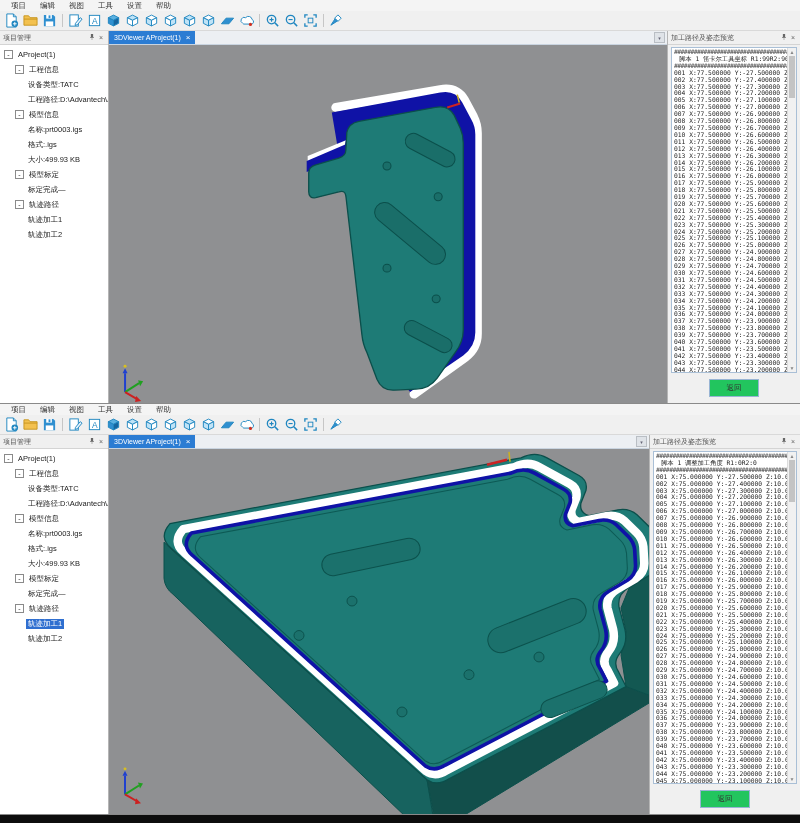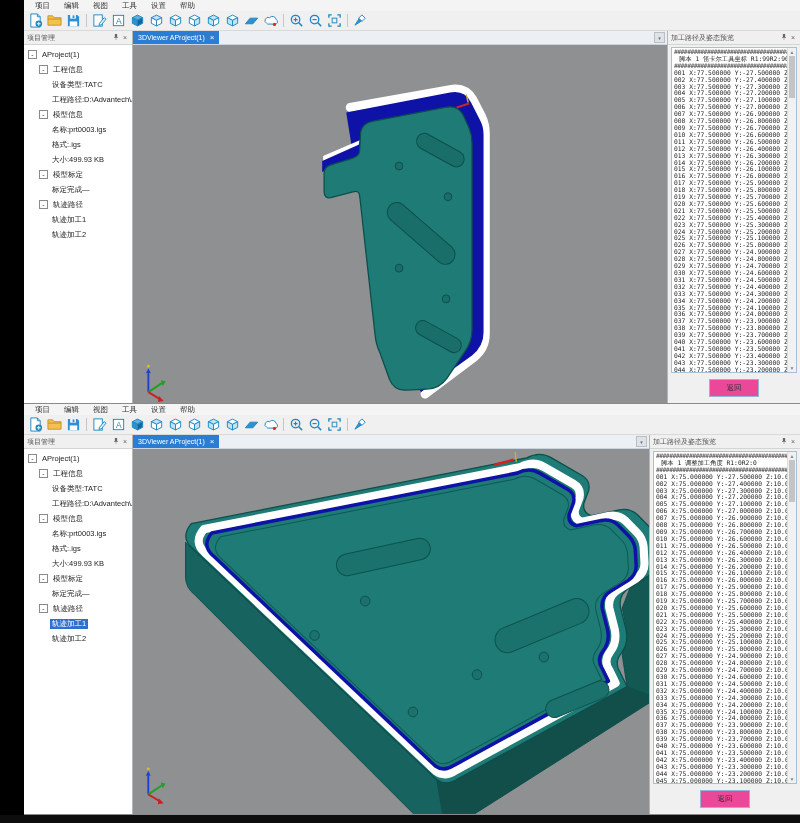--- a/index.html
+++ b/index.html
@@ -1,17 +1,17 @@
 <!DOCTYPE html>
 <html><head>
 <meta charset="utf-8">
 <style>
   html,body{margin:0;padding:0;width:800px;height:823px;overflow:hidden;
     font-family:"Liberation Sans",sans-serif;background:#000;}
-  .half{display:flex;flex-direction:column;background:#f0f0f0;border-bottom:1px solid #8a8a8a;box-sizing:border-box;margin-left:24px;}
+  .half{display:flex;flex-direction:column;background:#f0f0f0;border-bottom:1px solid #8a8a8a;box-sizing:border-box;}
   #half-top{height:404px;}
   #half-bottom{height:411px;}
   .footer-strip{height:8px;background:#0d0d0d;}
 
   .menubar{height:11px;display:flex;align-items:center;background:#f4f4f4;padding-left:4px;
     font-size:7.5px;color:#333;flex:0 0 auto;}
   .menu-item{padding:0 7px;white-space:nowrap;}
 
   .toolbar{height:19px;display:flex;align-items:center;background:#f0f0f0;
     border-bottom:1px solid #d9d9d9;padding-left:2px;flex:0 0 auto;}
@@ -46,21 +46,21 @@
   .listbox{flex:1;margin:2px 3px 0 3px;background:#fff;border:1px solid #a9bfd6;display:flex;min-height:0;overflow:hidden;}
   .list-text{flex:1;overflow:hidden;font-family:"DejaVu Sans Mono",monospace;font-size:6.3px;
     line-height:6.9px;color:#222;padding:1px 0 0 2px;white-space:nowrap;}
   .hash{letter-spacing:-0.5px;color:#444;}
   .script-line{padding-left:5px;}
   .scrollbar{width:8px;background:#f1f1f1;border-left:1px solid #dcdcdc;display:flex;flex-direction:column;flex:0 0 auto;}
   .sb-btn{height:8px;font-size:5px;color:#888;text-align:center;line-height:8px;}
   .sb-thumb{height:42px;background:#c4c4c4;margin:0 1px;}
   .sb-track{flex:1;}
   .panel-bottom{height:30px;display:flex;align-items:center;justify-content:center;flex:0 0 auto;}
-  .back-btn{width:48px;height:16px;background:#ec4899;border:1px solid #98b4d4;font-size:7.5px;
+  .back-btn{width:48px;height:16px;background:#22c55e;border:1px solid #98b4d4;font-size:7.5px;
     color:#333;display:flex;align-items:center;justify-content:center;}
 </style>
 </head>
 <body>
 
 <div class="half" id="half-top">
   <div class="menubar">
     <span class="menu-item">项目</span>
     <span class="menu-item">编辑</span>
     <span class="menu-item">视图</span>

